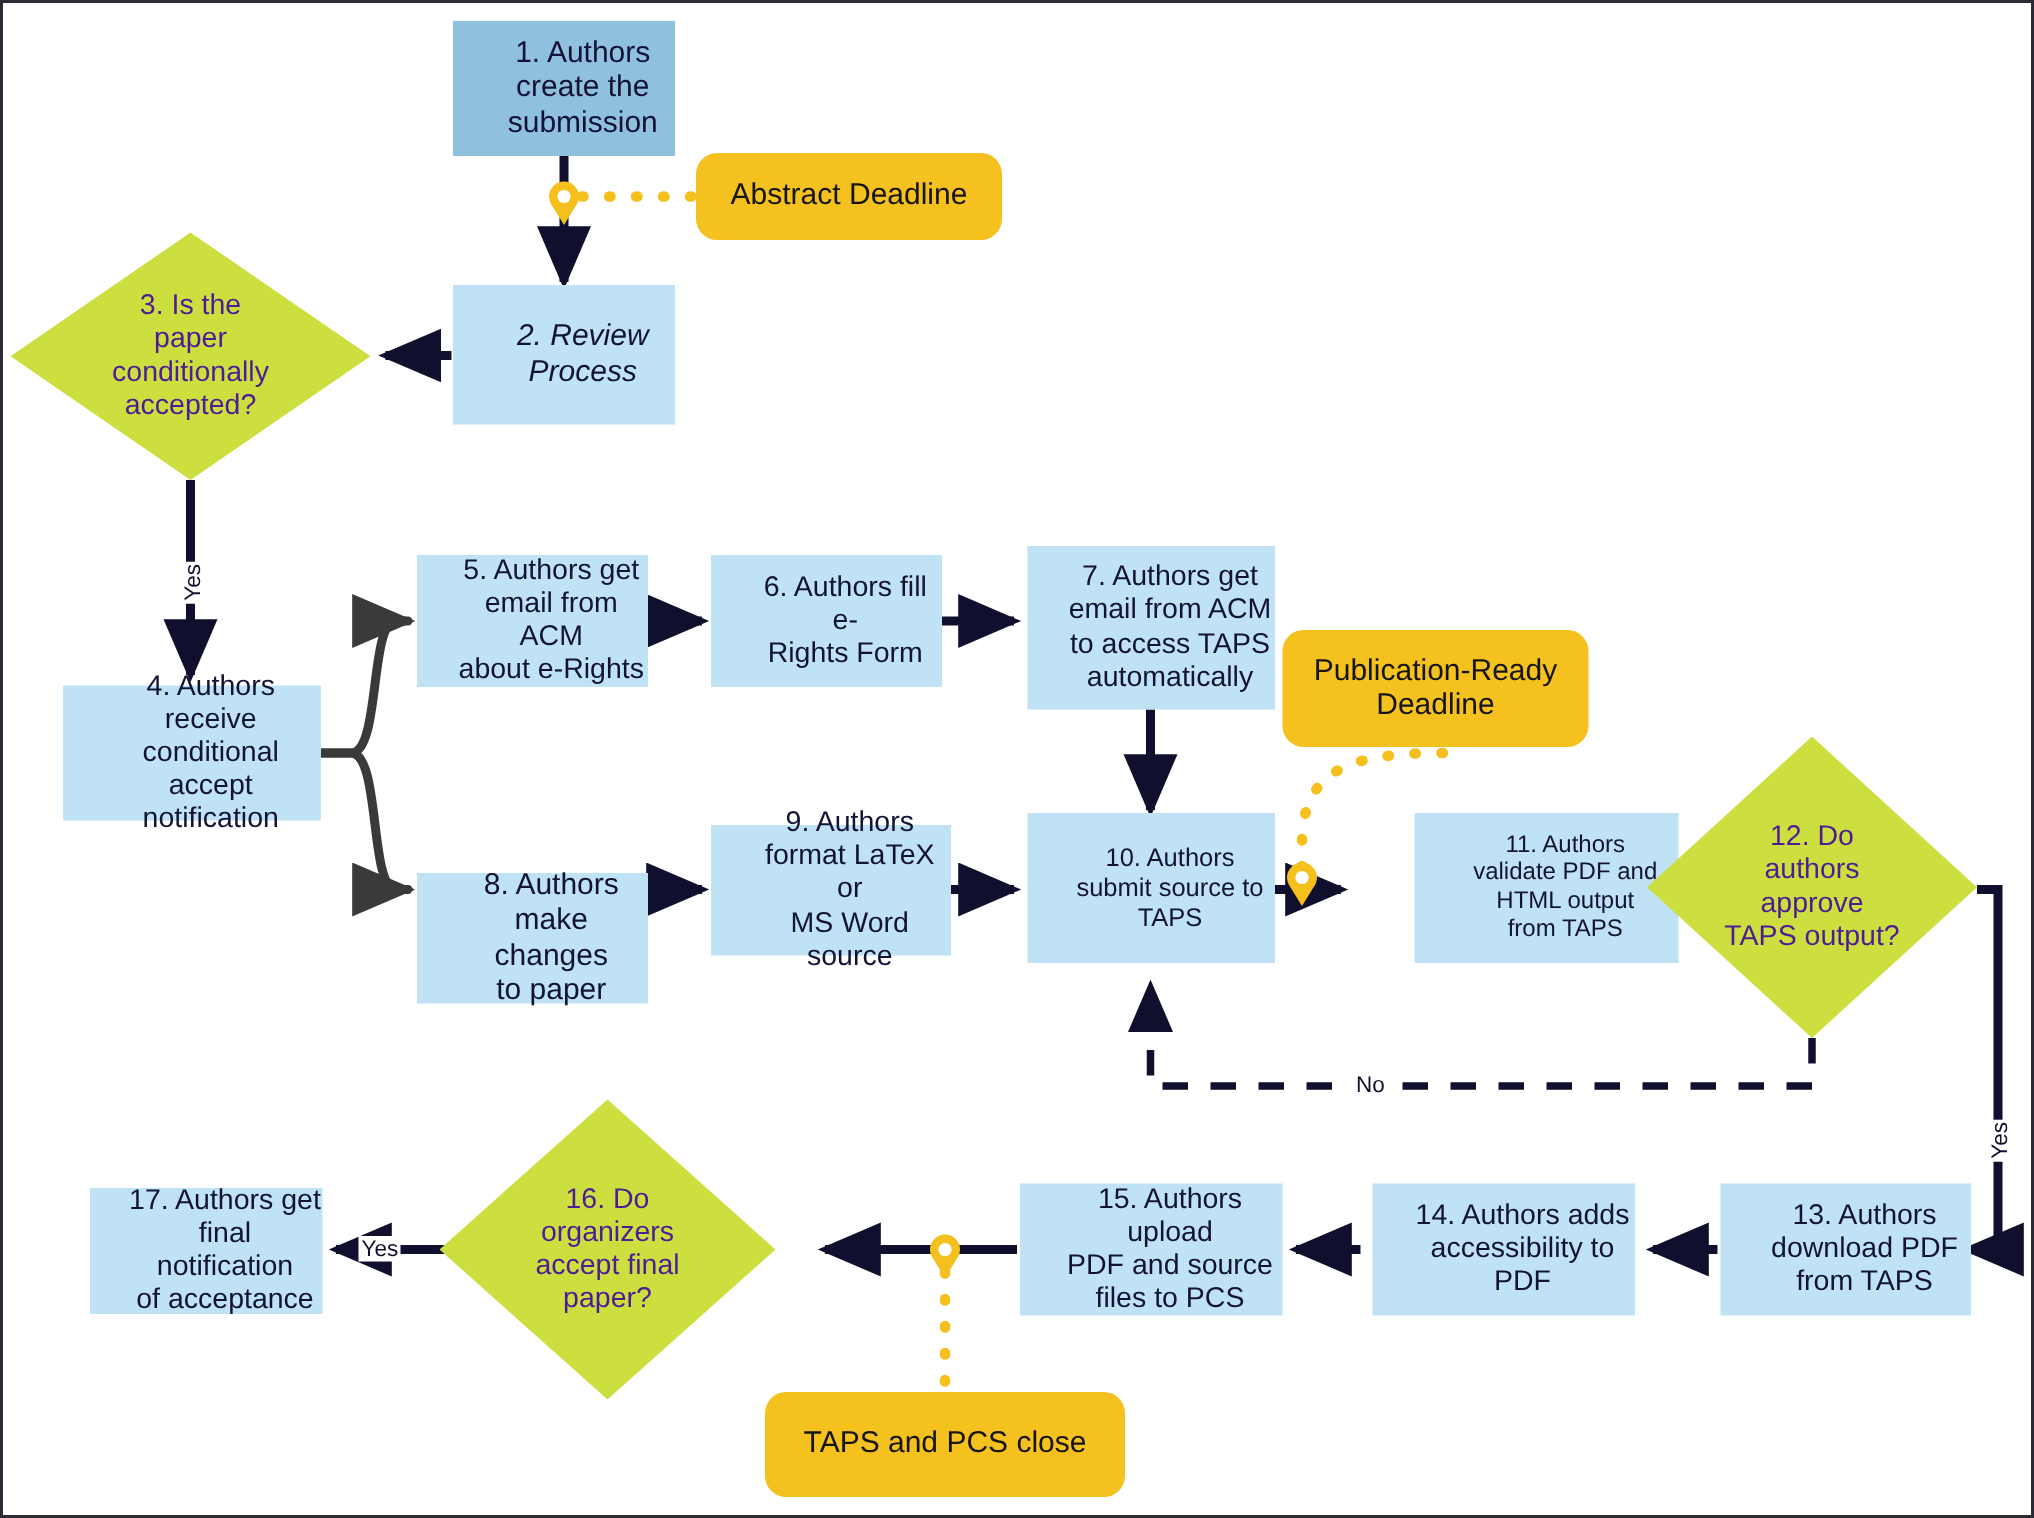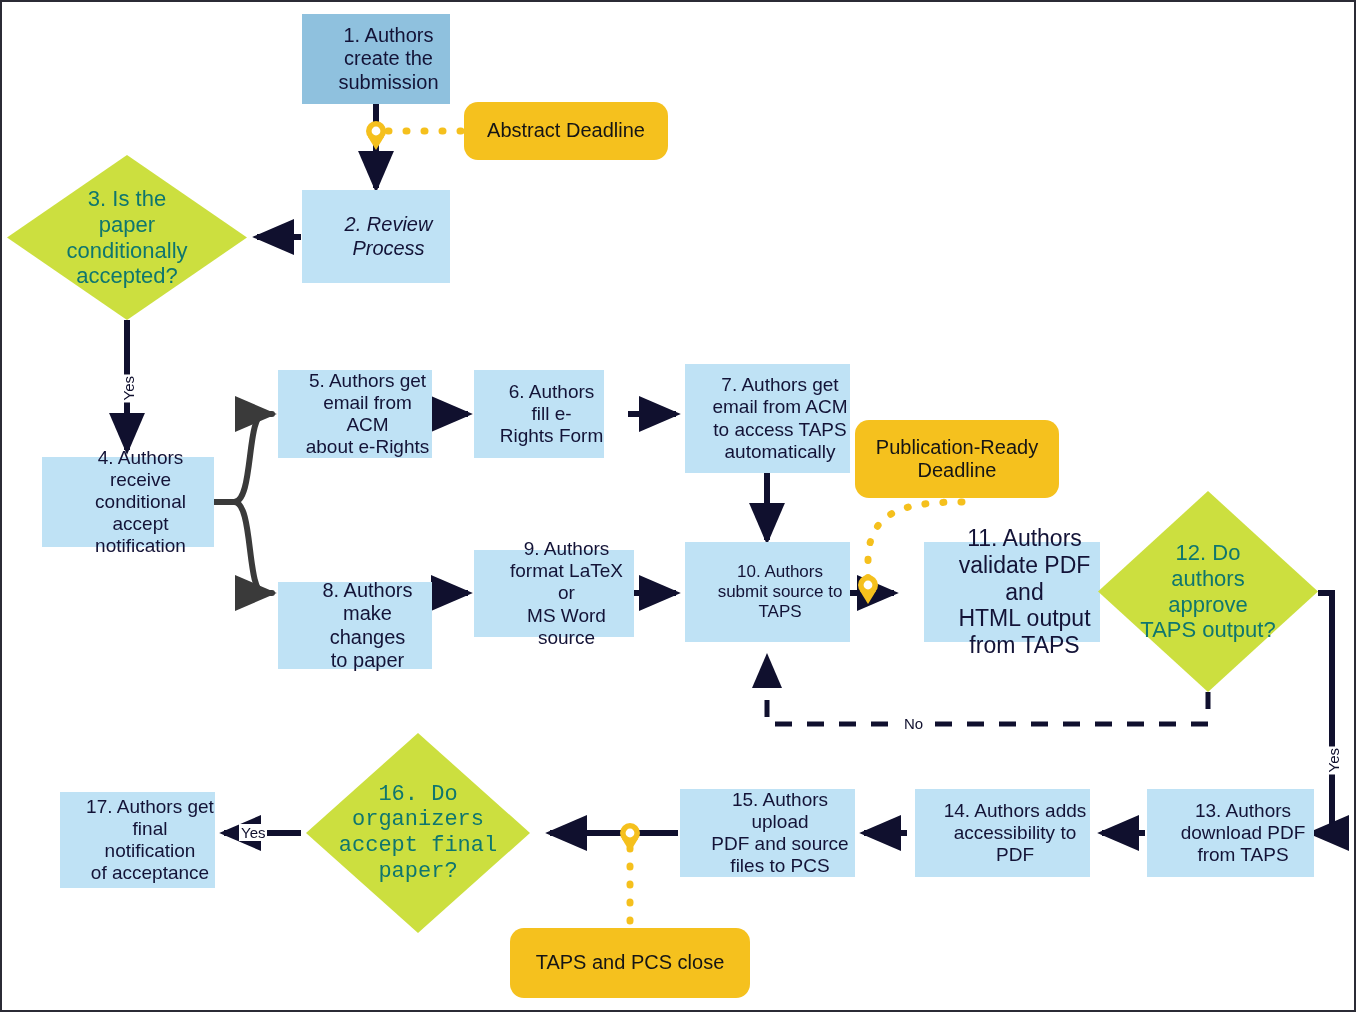--- a/index.html
+++ b/index.html
@@ -22,21 +22,21 @@
     white-space:pre-line;
     z-index:3;
   }
   .process{
     background:#bfe2f5;color:#131337;
     font-size:20px;
     padding-left:25px;
   }
   .process.first{background:#8fc1de;}
   .decision{
-    color:#0f766e;font-size:22px;
+    color:#4c1d95;font-size:19px;
     background:transparent;
   }
   .decision .dlabel{position:relative;z-index:2;}
   .diamond-shape{
     position:absolute;left:0;top:0;width:100%;height:100%;
     background:#ccdf3f;
     clip-path:polygon(50% 0,100% 50%,50% 100%,0 50%);
     z-index:1;
   }
   .deadline{
@@ -151,21 +151,21 @@
 conditional accept
 notification</span>
   </div>
 
   <div class="node process" style="left:276px;top:368px;width:154px;height:88px;font-size:19px;">
     <span>5. Authors get
 email from ACM
 about e-Rights</span>
   </div>
 
-  <div class="node process" style="left:472px;top:368px;width:130px;height:88px;font-size:19px;">
+  <div class="node process" style="left:472px;top:368px;width:154px;height:88px;font-size:19px;">
     <span>6. Authors fill e-
 Rights Form</span>
   </div>
 
   <div class="node process" style="left:683px;top:362px;width:165px;height:109px;font-size:19px;">
     <span>7. Authors get
 email from ACM
 to access TAPS
 automatically</span>
   </div>
@@ -181,21 +181,21 @@
 format LaTeX or
 MS Word source</span>
   </div>
 
   <div class="node process" style="left:683px;top:540px;width:165px;height:100px;font-size:17px;">
     <span>10. Authors
 submit source to
 TAPS</span>
   </div>
 
-  <div class="node process" style="left:922px;top:540px;width:176px;height:100px;font-size:23px;">
+  <div class="node process" style="left:941px;top:540px;width:176px;height:100px;font-size:16px;">
     <span>11. Authors
 validate PDF and
 HTML output
 from TAPS</span>
   </div>
 
   <div class="node decision" style="left:1096px;top:489px;width:220px;height:201px;">
     <span class="diamond-shape"></span>
     <span class="dlabel">12. Do
 authors
@@ -214,29 +214,29 @@
 accessibility to
 PDF</span>
   </div>
 
   <div class="node process" style="left:678px;top:787px;width:175px;height:88px;font-size:19px;text-align:center;">
     <span>15. Authors upload
 PDF and source
 files to PCS</span>
   </div>
 
-  <div class="node decision" style="left:304px;top:731px;width:224px;height:200px;font-family:Liberation Mono, monospace;">
+  <div class="node decision" style="left:291px;top:731px;width:224px;height:200px;">
     <span class="diamond-shape"></span>
     <span class="dlabel">16. Do
 organizers
 accept final
 paper?</span>
   </div>
 
-  <div class="node process" style="left:58px;top:790px;width:155px;height:96px;font-size:19px;">
+  <div class="node process" style="left:58px;top:790px;width:155px;height:84px;font-size:19px;">
     <span>17. Authors get
 final notification
 of acceptance</span>
   </div>
 
   <div class="node deadline" style="left:462px;top:100px;width:204px;height:58px;">
     <span>Abstract Deadline</span>
   </div>
 
   <div class="node deadline" style="left:853px;top:418px;width:204px;height:78px;">

